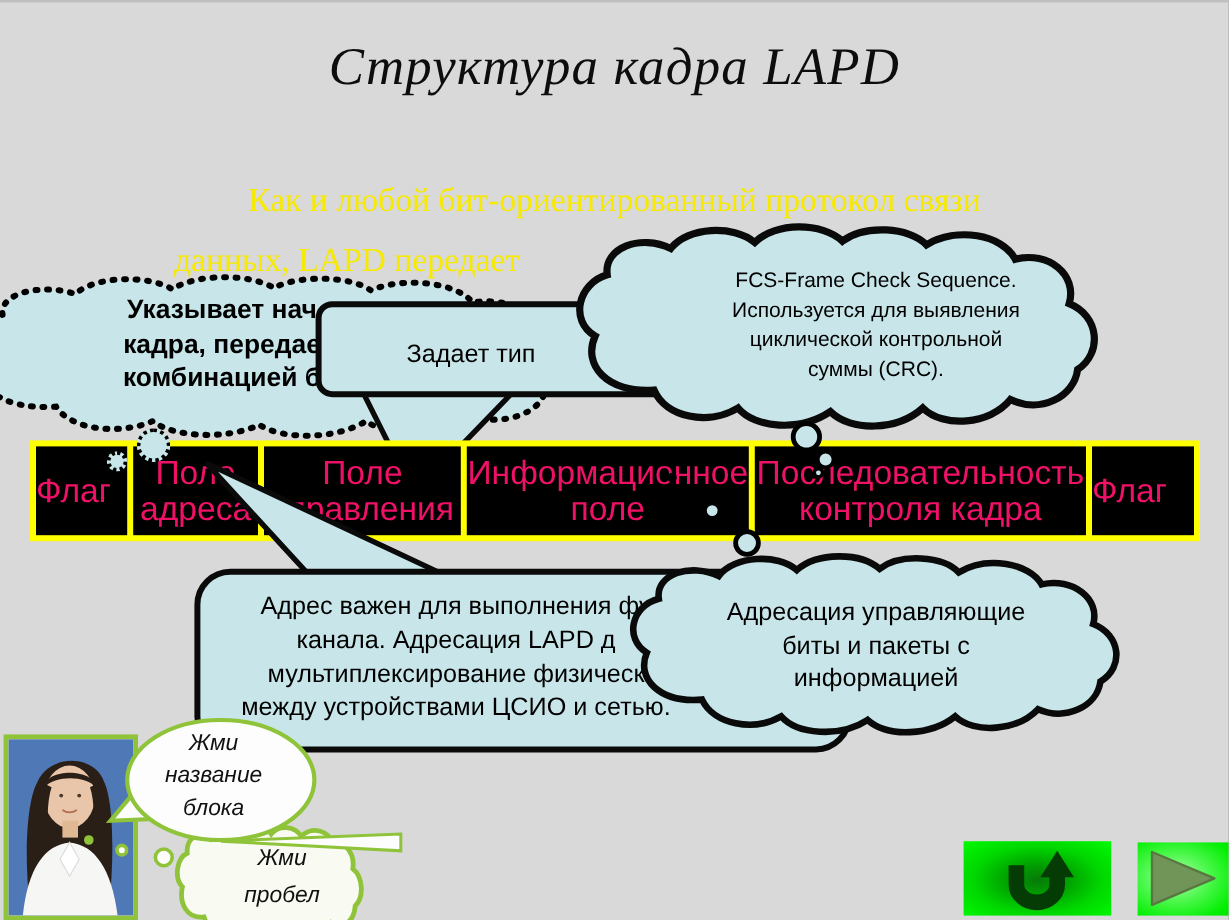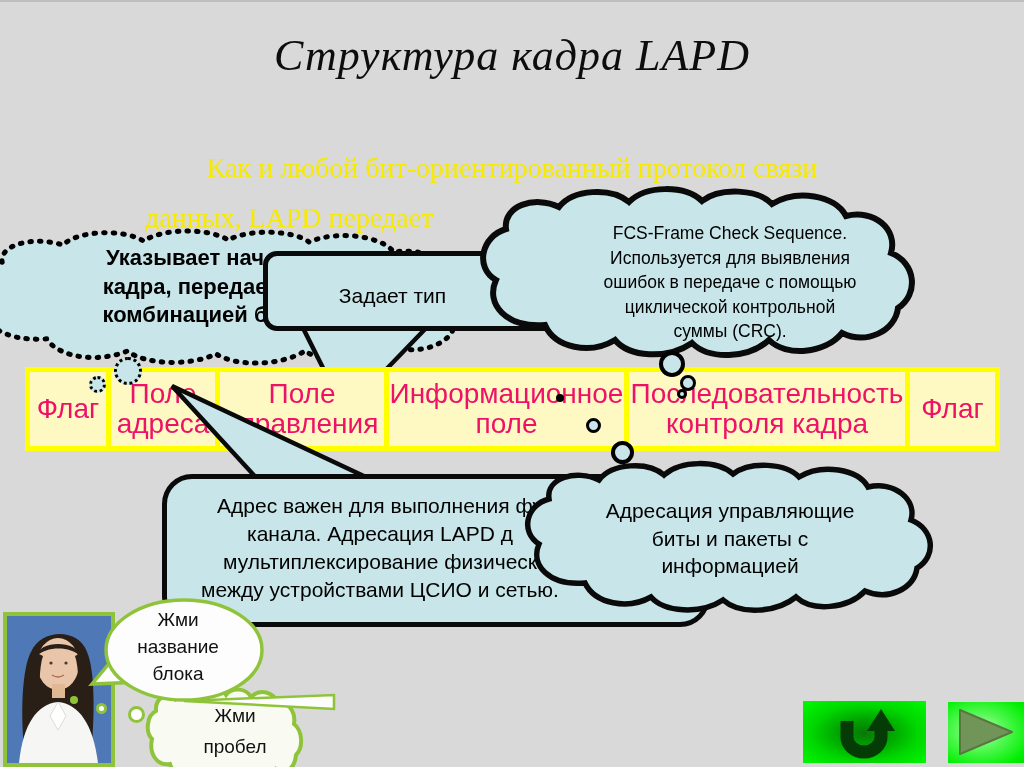--- a/index.html
+++ b/index.html
@@ -21,32 +21,32 @@
   .flag-callout{left:45px;top:244px;width:280px;font-size:22px;font-weight:bold;line-height:28.5px;}
   .ctrl-bubble{left:263px;top:251px;width:382px;height:80px;border-radius:14px;}
   .ctrl-text{left:7px;top:25px;width:235px;font-size:21px;line-height:29px;}
   .fcs-text{left:555px;top:221px;width:350px;font-size:17.5px;line-height:24.5px;}
   .addr-bubble{left:162px;top:474px;width:548px;height:153px;border-radius:30px;}
   .addr-text{left:180px;top:492px;width:400px;font-size:21px;line-height:28px;}
   .info-text{left:580px;top:497px;width:300px;font-size:21px;line-height:27.5px;}
   
   .frame-table{left:25px;top:367px;width:975px;height:84px;background:#FFFF00;
                display:flex;gap:5px;padding:5px;box-sizing:border-box;}
-  .cell{background:#fef9c3;display:flex;align-items:center;justify-content:center;
+  .cell{background:#000000;display:flex;align-items:center;justify-content:flex-start;
         text-align:center;color:#EF1167;font-size:28px;line-height:30px;}
   
   .ring{box-sizing:border-box;border-radius:50%;}
   .dotring{border:3px dotted #000;background:#C8E6E9;}
   .blkring{border:4px solid #000;background:#C8E6E9;}
   .blkdot{background:#000;border-radius:50%;}
   .grnring{border:3px solid #8FC43A;background:#fdfdfd;}
   .grndot{background:#8FC43A;border-radius:50%;}
   
   .photo{left:3px;top:612px;width:112px;height:155px;border:4px solid #8FC43A;box-sizing:border-box;}
-  .helper-text{font-size:19px;color:#111;}
+  .helper-text{font-size:19px;color:#111;font-style:italic;}
   .hb-text{left:118px;top:606px;width:120px;line-height:27px;}
   .hc-text{left:175px;top:700px;width:120px;line-height:31px;}
   
   .btn{cursor:pointer;}
   .btn-back{left:803px;top:701px;width:123px;height:62px;
     background:radial-gradient(ellipse at 50% 52%, #077907 0%, #00a300 30%, #00d800 62%, #00fb00 100%);}
   .btn-next{left:948px;top:702px;width:76px;height:61px;
     background:radial-gradient(ellipse at 42% 48%, #b9fcb9 0%, #55f855 40%, #00ef00 85%, #00e000 100%);}
   svg{display:block;}
 </style>
@@ -101,21 +101,20 @@
       <div>Задает тип</div>
     </div>
   </div>
 
   <svg class="abs" style="left:478px;top:192px;overflow:visible" width="492" height="172" viewBox="0 0 492 172">
     <path class="cloud-fill" stroke="#0a0a0a" stroke-width="6" d="M 67,133 C 28,136 7,112 18,88 C -4,75 4,44 28,37 C 25,14 56,3 81,15 C 95,-3 133,-5 151,10 C 168,-7 207,-7 224,9 C 242,-5 280,-3 294,12 C 319,-3 357,3 368,24 C 396,17 420,37 413,61 C 438,71 441,102 420,116 C 417,139 389,153 364,141 C 347,162 308,165 291,148 C 270,167 231,168 214,151 C 189,168 151,165 137,148 C 112,163 77,156 67,133 Z"></path>
   </svg>
   <div class="abs ctr callout-text fcs-text">
     <div>FCS-Frame Check Sequence.</div>
     <div>Используется для выявления</div>
-    <div>ошибок в передаче с помощью</div>
     <div>циклической контрольной</div>
     <div>суммы (CRC).</div>
   </div>
 
   <div class="abs ring blkring" style="left:659px;top:351px;width:26px;height:26px"></div>
   <div class="abs ring blkring" style="left:680px;top:375px;width:16px;height:16px;border-width:3px"></div>
   <div class="abs ring blkring" style="left:677px;top:389px;width:10px;height:10px;border-width:3px"></div>
 
   <div class="abs blkdot" style="left:556px;top:394px;width:8px;height:8px"></div>
   <div class="abs ring blkring" style="left:586px;top:418px;width:15px;height:15px;border-width:3px"></div>

